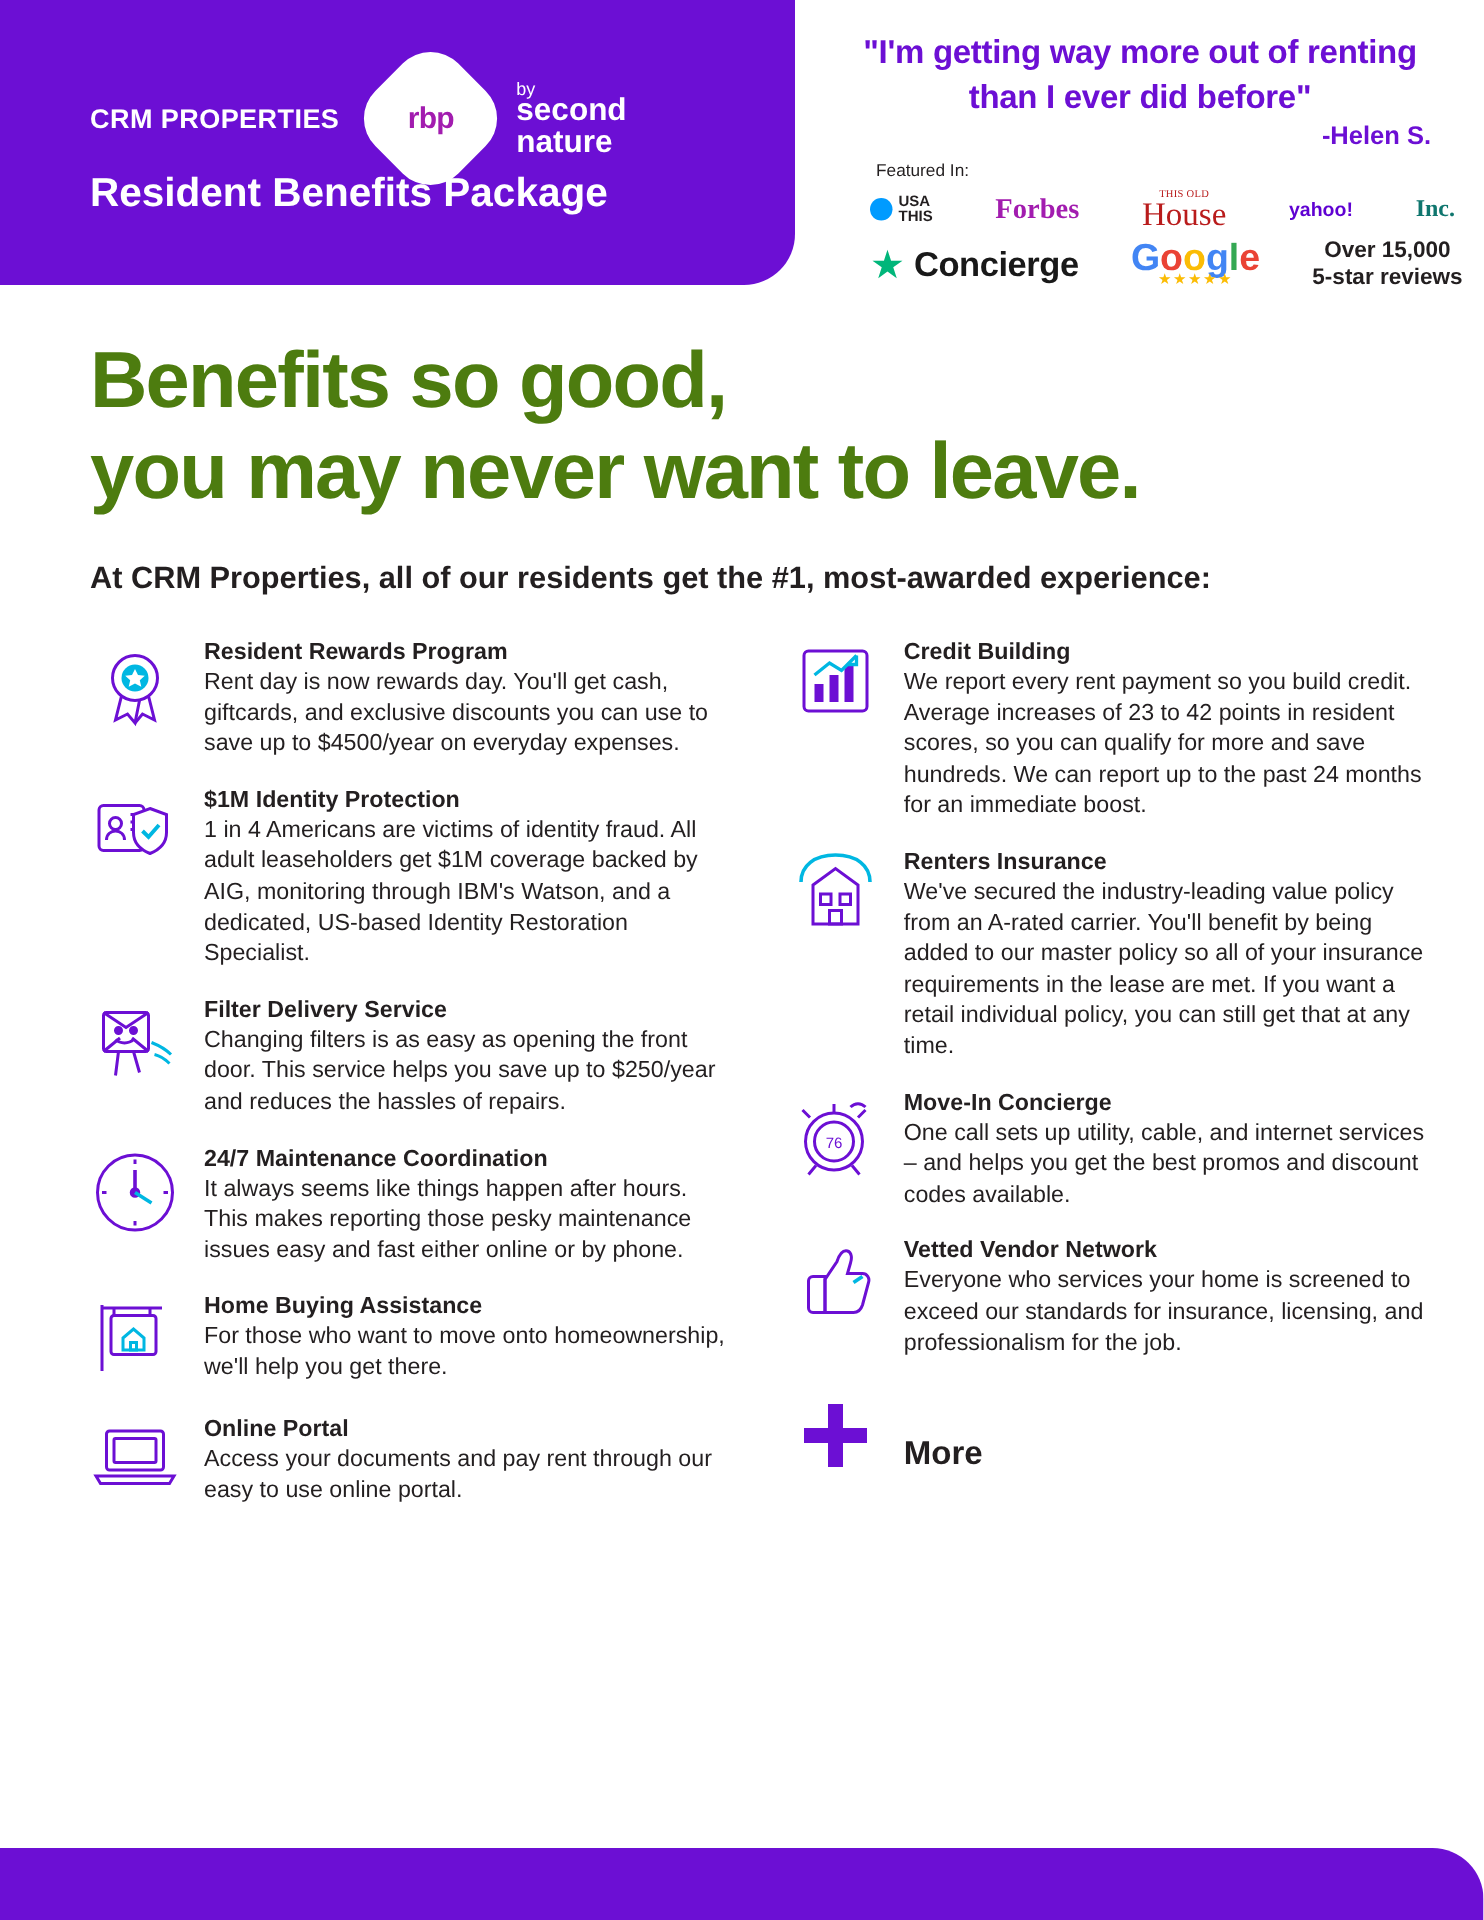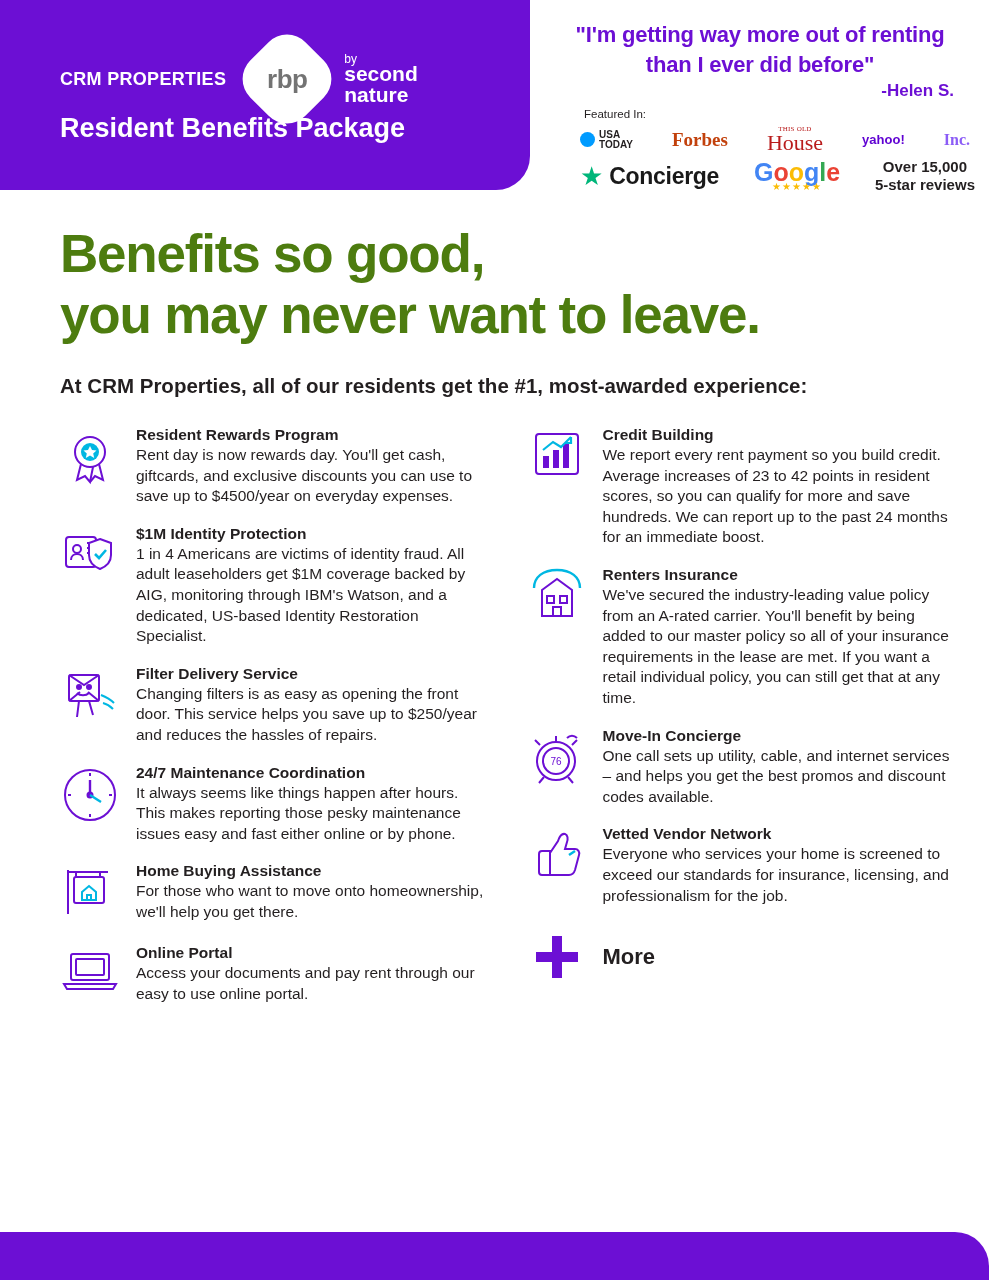--- a/index.html
+++ b/index.html
@@ -57,22 +57,22 @@
     border-radius: 26px;
     transform: rotate(45deg);
   }
   .rbp-blob-inner {
     position: absolute;
     left: 0; top: 0;
     width: 78px; height: 78px;
     display: flex;
     align-items: center;
     justify-content: center;
-    color: #737373;
-    font-size: 26px;
+    color: #a21caf;
+    font-size: 20px;
     font-weight: bold;
     letter-spacing: -.5px;
   }
   .second-nature {
     margin-left: -4px;
     line-height: 1.02;
   }
   .sn-by {
     color: #ffffff;
     font-size: 12px;
@@ -147,21 +147,21 @@
   .usat-text {
     font-size: 10px;
     font-weight: bold;
     line-height: 1.0;
     color: #231f20;
   }
   .press-forbes {
     font-family: "Liberation Serif", serif;
     font-size: 19px;
     font-weight: bold;
-    color: #c2410c;
+    color: #a21caf;
   }
   .press-house {
     font-family: "Liberation Serif", serif;
     text-align: center;
     line-height: .95;
     color: #b91c1c;
   }
   .press-house .small {
     font-size: 7px;
     display: block;
@@ -174,21 +174,21 @@
   }
   .press-yahoo {
     font-size: 13px;
     font-weight: bold;
     color: #5f01d2;
   }
   .press-inc {
     font-family: "Liberation Serif", serif;
     font-size: 16px;
     font-weight: bold;
-    color: #8b5cf6;
+    color: #0f766e;
   }
   .rating-row {
     position: absolute;
     left: 580px;
     top: 158px;
     width: 395px;
     display: flex;
     align-items: center;
     justify-content: space-between;
   }
@@ -277,21 +277,21 @@
     color: #231f20;
     margin-bottom: 1px;
   }
   .benefit-desc {
     font-size: 15.5px;
     line-height: 1.33;
     color: #231f20;
   }
   .more-row {
     display: flex;
-    align-items: center;
+    align-items: flex-end;
     gap: 12px;
     margin-top: 26px;
   }
   .more-icon {
     flex: 0 0 68px;
     display: flex;
     justify-content: center;
   }
   .more-label {
     font-size: 22px;
@@ -336,21 +336,21 @@
     <div class="quote-author">-Helen S.</div>
   </div>
 
   <div class="featured-label">Featured In:</div>
 
   <div class="press-row">
     <div class="press-usatoday">
       <div class="usat-dot"></div>
       <div class="usat-text">
         <div>USA</div>
-        <div>TODAY</div>
+        <div>THIS</div>
       </div>
     </div>
     <div class="press-forbes">Forbes</div>
     <div class="press-house">
       <span class="small">THIS OLD</span>
       <span class="big">House</span>
     </div>
     <div class="press-yahoo">yahoo!</div>
     <div class="press-inc">Inc.</div>
   </div>

